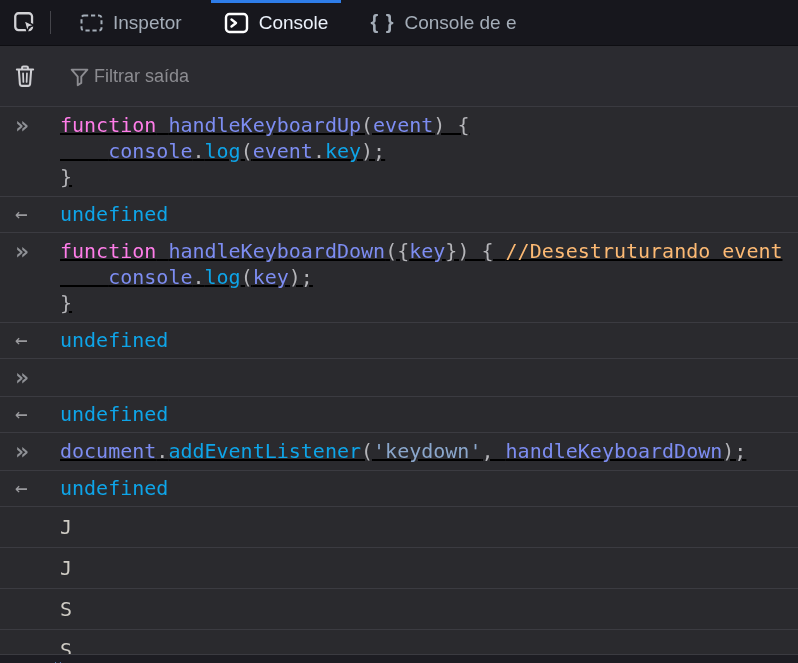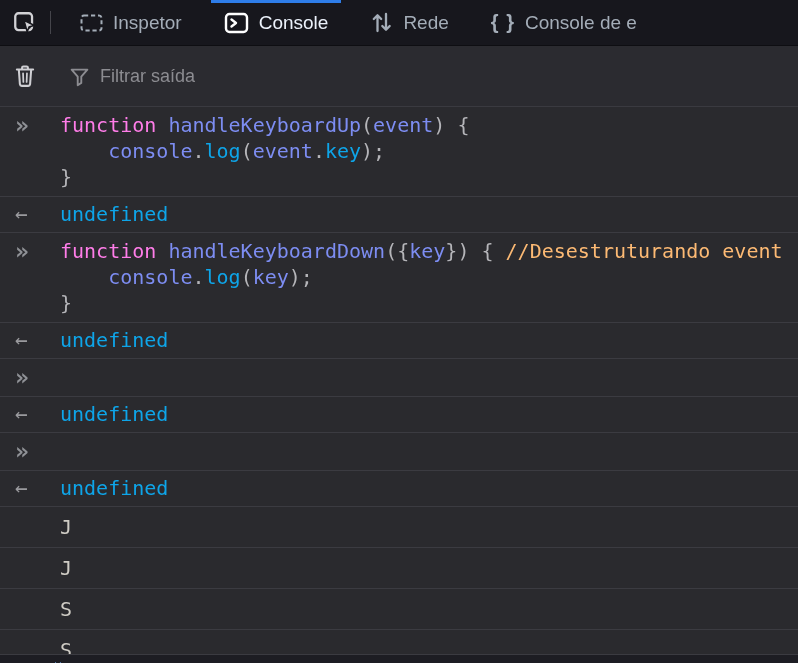--- a/index.html
+++ b/index.html
@@ -18,39 +18,39 @@
   .tab.active { color:#ecf2fb; }
   .tab.active::before { content:""; position:absolute; top:0; left:0; right:0; height:3px; background:#2e7de9; }
   .tab .ticon { display:flex; align-items:center; color:#a4adb8; }
   .tab.active .ticon { color:#ffffff; }
   .braces { font-size:20px; font-weight:bold; color:#c9c9cd; letter-spacing:1px; }
 
   
   .toolbar { height:61px; background:#2b2b30; display:flex; align-items:center;
              border-bottom:1px solid #3a3a40; }
   .toolbar .icon-btn { color:#cfcfd3; }
-  .filter-wrap { display:flex; align-items:center; gap:10px; margin-left:18px; flex:1; }
+  .filter-wrap { display:flex; align-items:center; gap:4px; margin-left:18px; flex:1; }
   .funnel { color:#8c8c91; flex:none; }
   .filter-input { flex:1; background:transparent; border:none; outline:none;
                   color:#d7d7db; font-size:18px; font-family:"Liberation Sans",sans-serif; }
   .filter-input::placeholder { color:#8c8c91; }
 
   
   .console-output { font-family:"DejaVu Sans Mono", monospace; font-size:20px; }
   .row { display:flex; border-bottom:1px solid #3b3b41; background:#2a2a2e; }
   .gutter { width:60px; flex:none; padding-left:15px; line-height:26px; }
   .body { flex:1; line-height:26px; white-space:pre; overflow:hidden; }
   .row.command { padding:5px 0 6px; }
   .row.command .gutter { color:#8f9196; font-size:23px; font-weight:bold; letter-spacing:-2px; }
   .row.result { padding:4px 0 5px; }
   .row.result .gutter { color:#9a9a9e; font-size:21px; }
   .row.result .body { color:#0ea5e9; }
   .row.log { padding:7px 0; }
   .row.log .body { color:#cfccc5; }
-  .code-line { white-space:pre; }
+  .code-line { white-space:pre;text-decoration:underline; }
   .tk-pl { color:#b5b5b9; }
   .tk-kw { color:#ff7de9; }
   .tk-vr { color:#7d8df2; }
   .tk-pr { color:#0ea5e9; }
   .tk-st { color:#8ba7cc; }
   .tk-cm { color:#fdba74; }
 
   
   .jsterm { position:absolute; bottom:0; left:0; right:0; height:9px; background:#1d1d23;
             border-top:1px solid #3b3b41; overflow:hidden; cursor:text; }
@@ -87,29 +87,20 @@
       <span class="ticon">
         <svg width="25" height="24" viewBox="0 0 25 24" fill="none" stroke="currentColor">
           <rect x="2" y="3" width="21" height="18" rx="3.5" stroke-width="2.4"></rect>
           <path d="M7.5 8.5 L12 12 L7.5 15.5" stroke-width="2.4" stroke-linecap="round" stroke-linejoin="round"></path>
         </svg>
       </span>
       <span>Console</span>
     </div>
 
 
-    <div class="tab">
-      <span class="ticon">
-        <svg width="23" height="23" viewBox="0 0 23 23" fill="none" stroke="currentColor">
-          <path d="M7.5 20 V4.5 M3.8 8 L7.5 4.2 L11.2 8" stroke-width="2.3" stroke-linecap="round" stroke-linejoin="round"></path>
-          <path d="M16 3 V18.5 M12.3 15 L16 18.8 L19.7 15" stroke-width="2.3" stroke-linecap="round" stroke-linejoin="round"></path>
-        </svg>
-      </span>
-      <span>Rede</span>
-    </div>
 
     <div class="tab">
       <span class="ticon braces">{ }</span>
       <span>Console de e</span>
     </div>
   </header>
 
   <div class="toolbar">
     <button class="icon-btn">
       <span>
@@ -151,20 +142,21 @@
       </div>
       <div class="row command">
         <div class="gutter">»</div>
       </div>
       <div class="row result">
         <div class="gutter">←</div>
         <div class="body">undefined</div>
       </div>
       <div class="row command">
         <div class="gutter">»</div>
+        <div class="body"><div class="code-line"><span class="tk-vr">document</span><span class="tk-pl">.</span><span class="tk-pr">addEventListener</span><span class="tk-pl">(</span><span class="tk-st">'keydown'</span><span class="tk-pl">, </span><span class="tk-vr">handleKeyboardDown</span><span class="tk-pl">);</span></div></div>
       </div>
       <div class="row result">
         <div class="gutter">←</div>
         <div class="body">undefined</div>
       </div>
       <div class="row log">
         <div class="gutter"></div>
         <div class="body">J</div>
       </div>
       <div class="row log">

